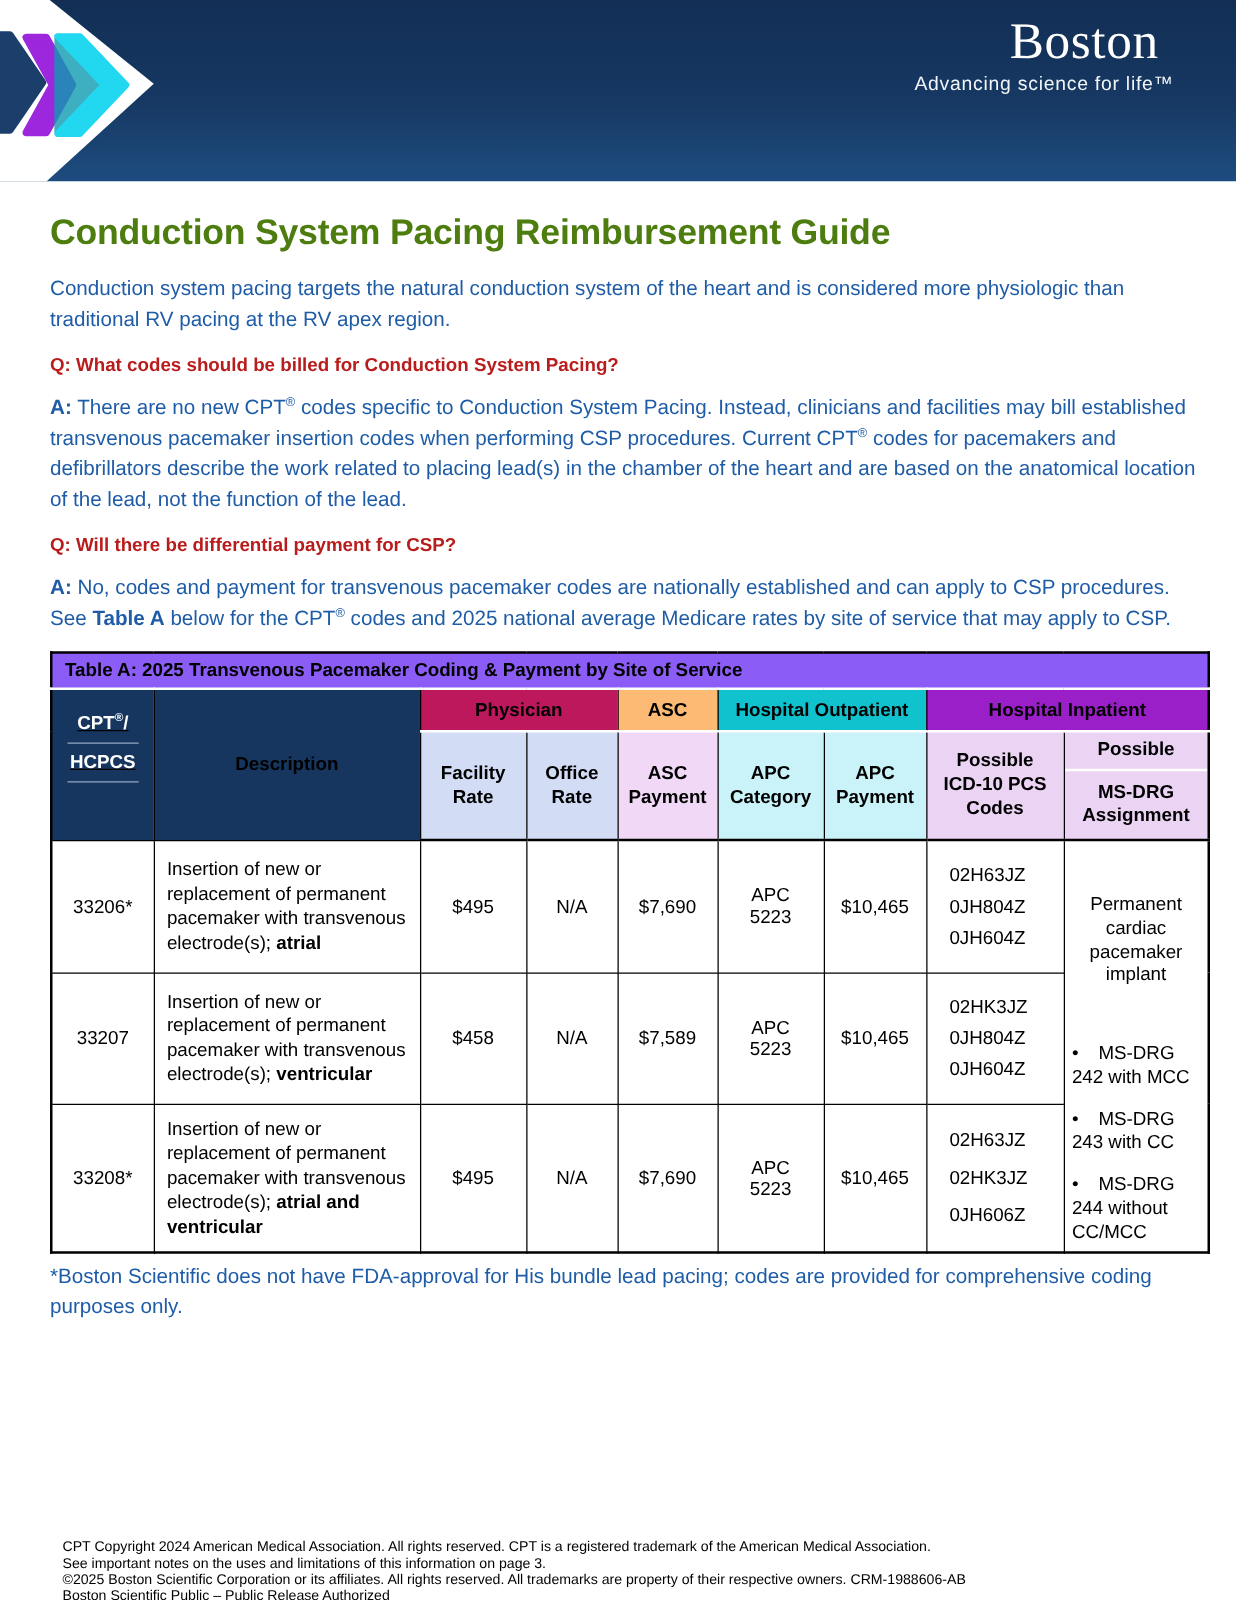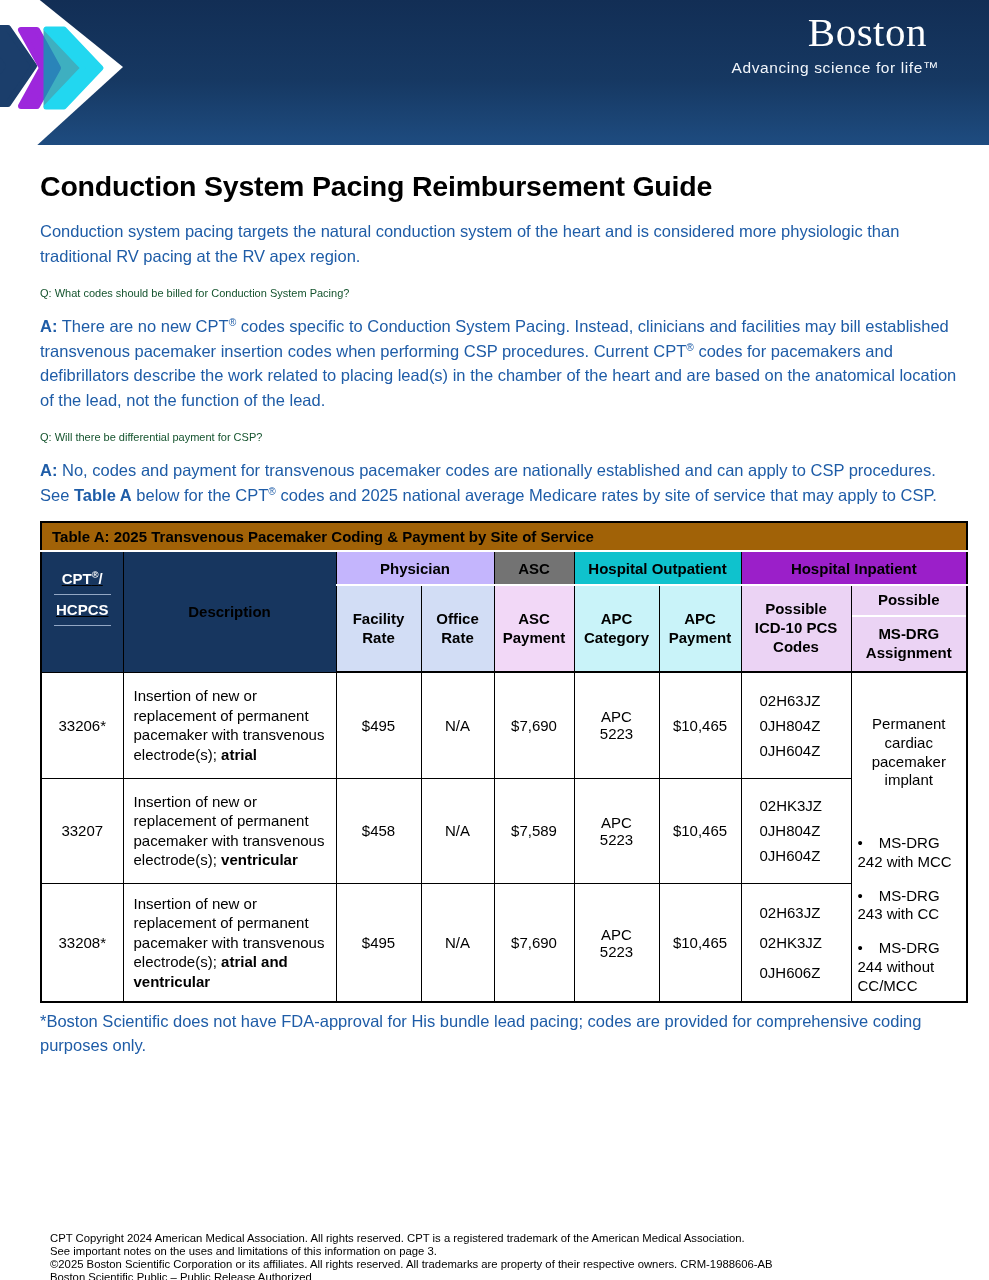--- a/index.html
+++ b/index.html
@@ -9,24 +9,24 @@
   
   .band{position:relative;width:100%;height:145px;background:linear-gradient(180deg,#122E55 0%,#163862 55%,#1E4C80 100%);overflow:hidden;}
   .arrows{position:absolute;left:0;top:0;}
   .logo{position:absolute;top:16px;right:50px;text-align:right;color:#ffffff;font-family:"Liberation Serif","DejaVu Serif",serif;}
   .logo-boston{font-size:41px;line-height:0.82;padding-right:12px;letter-spacing:0.5px;}
   .logo-scientific{font-size:41px;line-height:1.0;letter-spacing:0.5px;}
   .logo-tagline{font-family:"Liberation Sans",sans-serif;font-size:15.5px;margin-top:9px;letter-spacing:0.6px;color:#f2f6fb;margin-left:40px;}
 
   
   .content{padding:0 31px 0 40px;color:#1E5CA7;}
-  h1{margin:25px 0 16px 0;font-size:28.5px;font-weight:bold;color:#000000;letter-spacing:-0.2px;}
+  h1{margin:25px 0 16px 0;font-size:28.5px;font-weight:bold;color:#4d7c0f;letter-spacing:-0.2px;}
   .body-p{margin:14px 0 0 0;font-size:16.5px;line-height:24.5px;color:#1E5CA7;}
   .p2{margin-top:16px;}
-  .q{margin:13px 0 0 0;font-size:11px;line-height:24px;font-weight:normal;color:#14532d;}
+  .q{margin:13px 0 0 0;font-size:15px;line-height:24px;font-weight:bold;color:#b91c1c;}
   .ans{margin-top:9px;}
   sup{font-size:62%;line-height:0;}
   .b{font-weight:bold;}
 
   
   table.ta{border-collapse:collapse;margin-top:14px;width:926px;table-layout:fixed;border:2px solid #000;}
   table.ta td{border:1px solid #000;font-size:15px;color:#000;}
   .t-title{height:27px;color:#ffffff;font-weight:bold;font-size:15.5px;padding:0 0 0 10px;border-bottom:2px solid #ffffff !important;}
   .hdr-navy{color:#ffffff;font-weight:bold;text-align:center;vertical-align:middle;}
   .corner{padding:12px;vertical-align:top;text-decoration:underline;}
@@ -93,30 +93,30 @@
           <col style="width:85px">
           <col style="width:73px">
         <col style="width:80px">
           <col style="width:85px">
           <col style="width:82px">
           <col style="width:110px">
           <col style="width:116px">
       </colgroup>
       <tbody>
           <tr>
-        <td class="t-title" colspan="9" style="background-color: #a16207;">Table A: 2025 Transvenous Pacemaker Coding &amp; Payment by Site of Service</td>
+        <td class="t-title" colspan="9" style="background-color: #8b5cf6;">Table A: 2025 Transvenous Pacemaker Coding &amp; Payment by Site of Service</td>
       </tr>
       <tr>
         <td class="corner hdr-navy" rowspan="2" style="background-color: rgb(23, 54, 95);">
           <div class="cline"><span>CPT</span><sup>®</sup><span>/</span></div>
           <div class="cline">HCPCS</div>
         </td>
         <td class="hdr-navy" rowspan="2" style="background-color: rgb(23, 54, 95);">Description</td>
-        <td class="g" colspan="2" style="background-color: #c4b5fd;">Physician</td>
-        <td class="g" style="background-color: #737373;">ASC</td>
+        <td class="g" colspan="2" style="background-color: #be185d;">Physician</td>
+        <td class="g" style="background-color: #fdba74;">ASC</td>
         <td class="g" colspan="2" style="background-color: rgb(15, 194, 205);">Hospital Outpatient</td>
         <td class="g" colspan="2" style="background-color: rgb(155, 31, 201);">Hospital Inpatient</td>
       </tr>
       <tr>
         <td class="s" style="background-color: rgb(210, 221, 245);">Facility Rate</td>
         <td class="s" style="background-color: rgb(210, 221, 245);">Office Rate</td>
         <td class="s" style="background-color: rgb(242, 216, 247);">ASC Payment</td>
         <td class="s" style="background-color: rgb(201, 243, 249);">APC Category</td>
         <td class="s" style="background-color: rgb(201, 243, 249);">APC Payment</td>
         <td class="s" style="background-color: rgb(235, 211, 244);">Possible ICD-10 PCS Codes</td>

